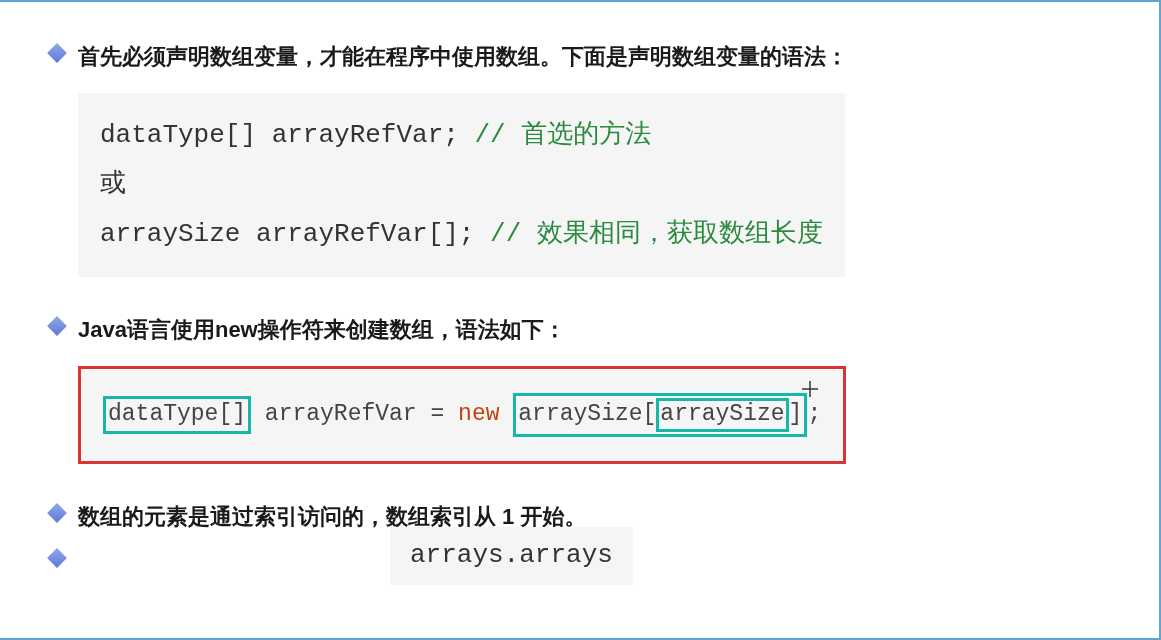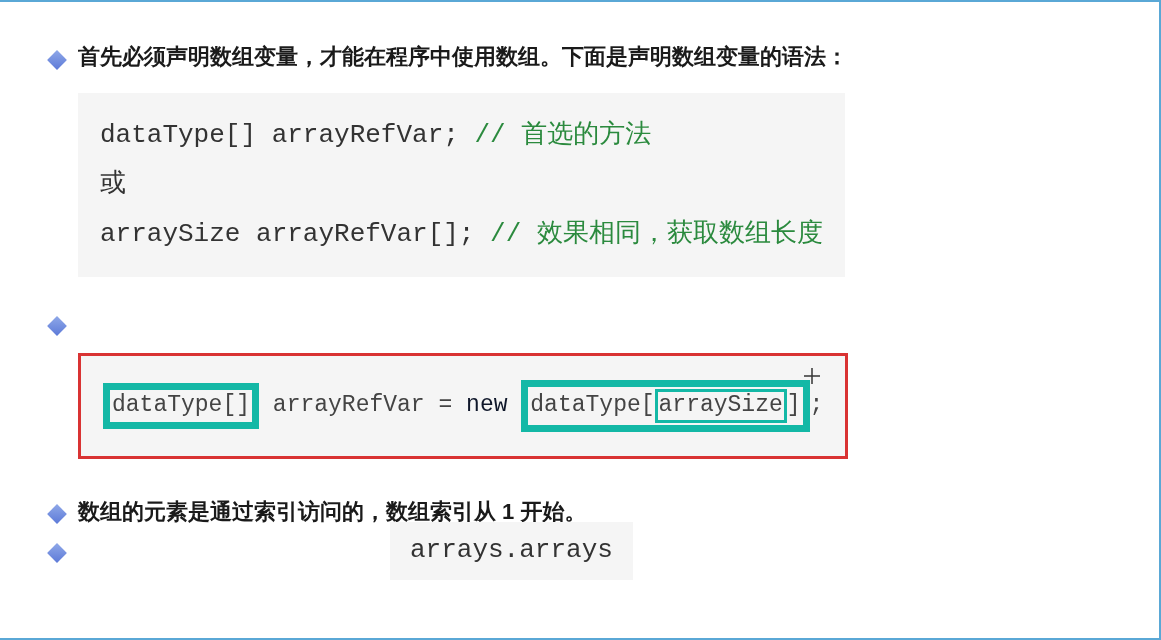--- a/index.html
+++ b/index.html
@@ -9,21 +9,21 @@
       background: #fff;
       font-family: "Microsoft YaHei", "SimHei", sans-serif;
       padding: 30px 50px;
       position: relative;
       border-top: 2px solid #5aa8d6;
       border-right: 2px solid #5aa8d6;
       border-bottom: 2px solid #5aa8d6;
     }
     .bullet-item {
       display: flex;
-      align-items: center;
+      align-items: flex-start;
       margin-top: 8px;
       margin-bottom: 8px;
     }
     .diamond {
       width: 14px;
       height: 14px;
       transform: rotate(45deg);
       background: linear-gradient(135deg, #8fa8e8 0%, #5d7ad8 100%);
       margin-right: 14px;
       margin-top: 6px;
@@ -50,40 +50,40 @@
     }
     .code-block.narrow {
       min-width: auto;
       padding: 12px 20px;
       margin-top: 0;
       margin-left: 340px;
       vertical-align: top;
       line-height: 1.3;
     }
     .comment { color: #2b8a3e; }
-    .kw { color: #0f172a; }
+    .kw { color: #c2410c; }
     .code-block2-wrap {
       position: relative;
       margin-left: 28px;
       margin-top: 12px;
       margin-bottom: 28px;
       display: inline-block;
     }
     .code-block2 {
       background: #f5f5f5;
       padding: 24px 22px;
       font-family: "Consolas", "Courier New", monospace;
       font-size: 23px;
       color: #444;
       display: inline-block;
       border: 3px solid #d93333;
       white-space: nowrap;
     }
     .redbox {
-      border: 7px solid #14b8a6;
+      border: 3px solid #14b8a6;
       padding: 2px 2px;
       display: inline-block;
       line-height: 1.2;
     }
     .row4 {
       display: flex;
       align-items: flex-start;
     }
     .cursor {
       position: absolute;
@@ -107,26 +107,27 @@
 
 <div class="code-block">
   <div><span>dataType[] arrayRefVar;   </span><span class="comment">// 首选的方法</span></div>
   <div>或</div>
   <div><span>arraySize arrayRefVar[];  </span><span class="comment">// 效果相同，获取数组长度</span></div>
 </div>
 
 
 <div class="bullet-item">
   <div class="diamond"></div>
+  <div class="bullet-text">Java语言使用new操作符来创建数组，语法如下：</div>
 </div>
 
 
 <div class="code-block2-wrap">
   <div class="code-block2">
-    <span class="redbox">dataType[]</span><span> arrayRefVar = </span><span class="kw">new</span><span> </span><span class="redbox"><span>dataType[</span><span class="redbox" style="border-width:3px;padding:0 1px;">arraySize</span><span>]</span></span><span>;</span>
+    <span class="redbox">dataType[]</span><span> arrayRefVar = </span><span class="kw">new</span><span> </span><span class="redbox"><span>arraySize[</span><span class="redbox" style="border-width:3px;padding:0 1px;">arraySize</span><span>]</span></span><span>;</span>
   </div>
   <div class="cursor">
     <svg width="16" height="16" viewBox="0 0 16 16">
         <line x1="8" y1="0" x2="8" y2="16" stroke="#333" stroke-width="1.5"></line>
         <line x1="0" y1="8" x2="16" y2="8" stroke="#333" stroke-width="1.5"></line>
       </svg>
   </div>
 </div>
 
 

